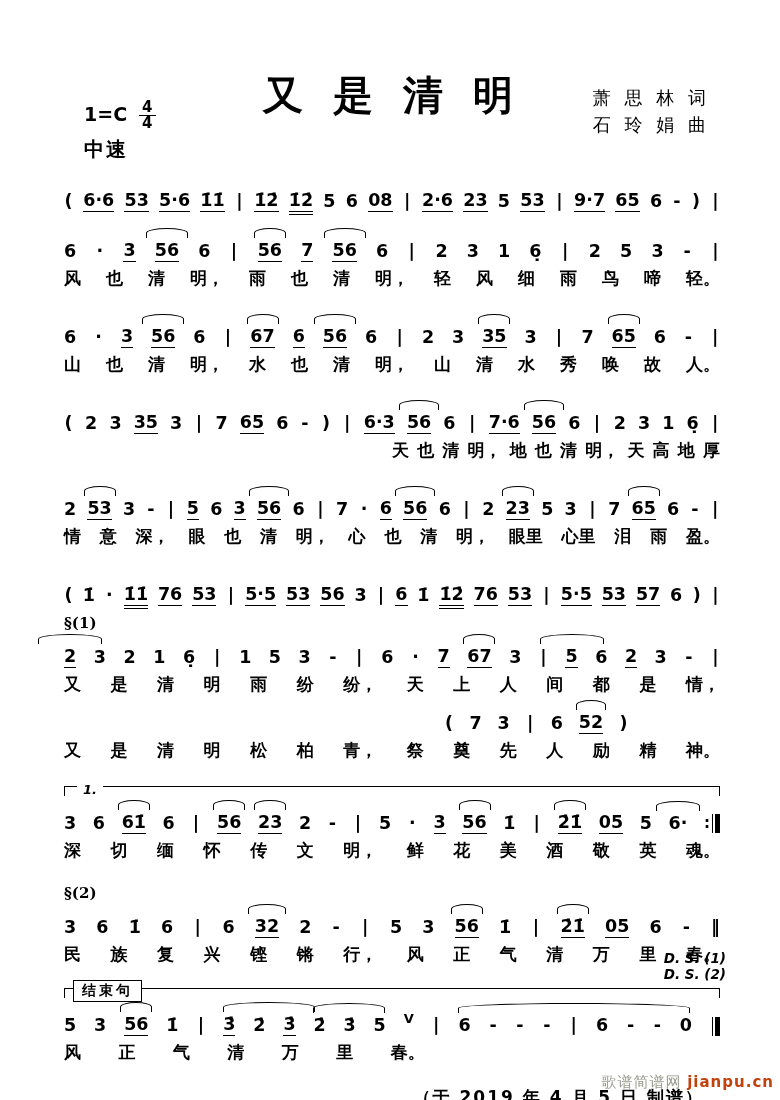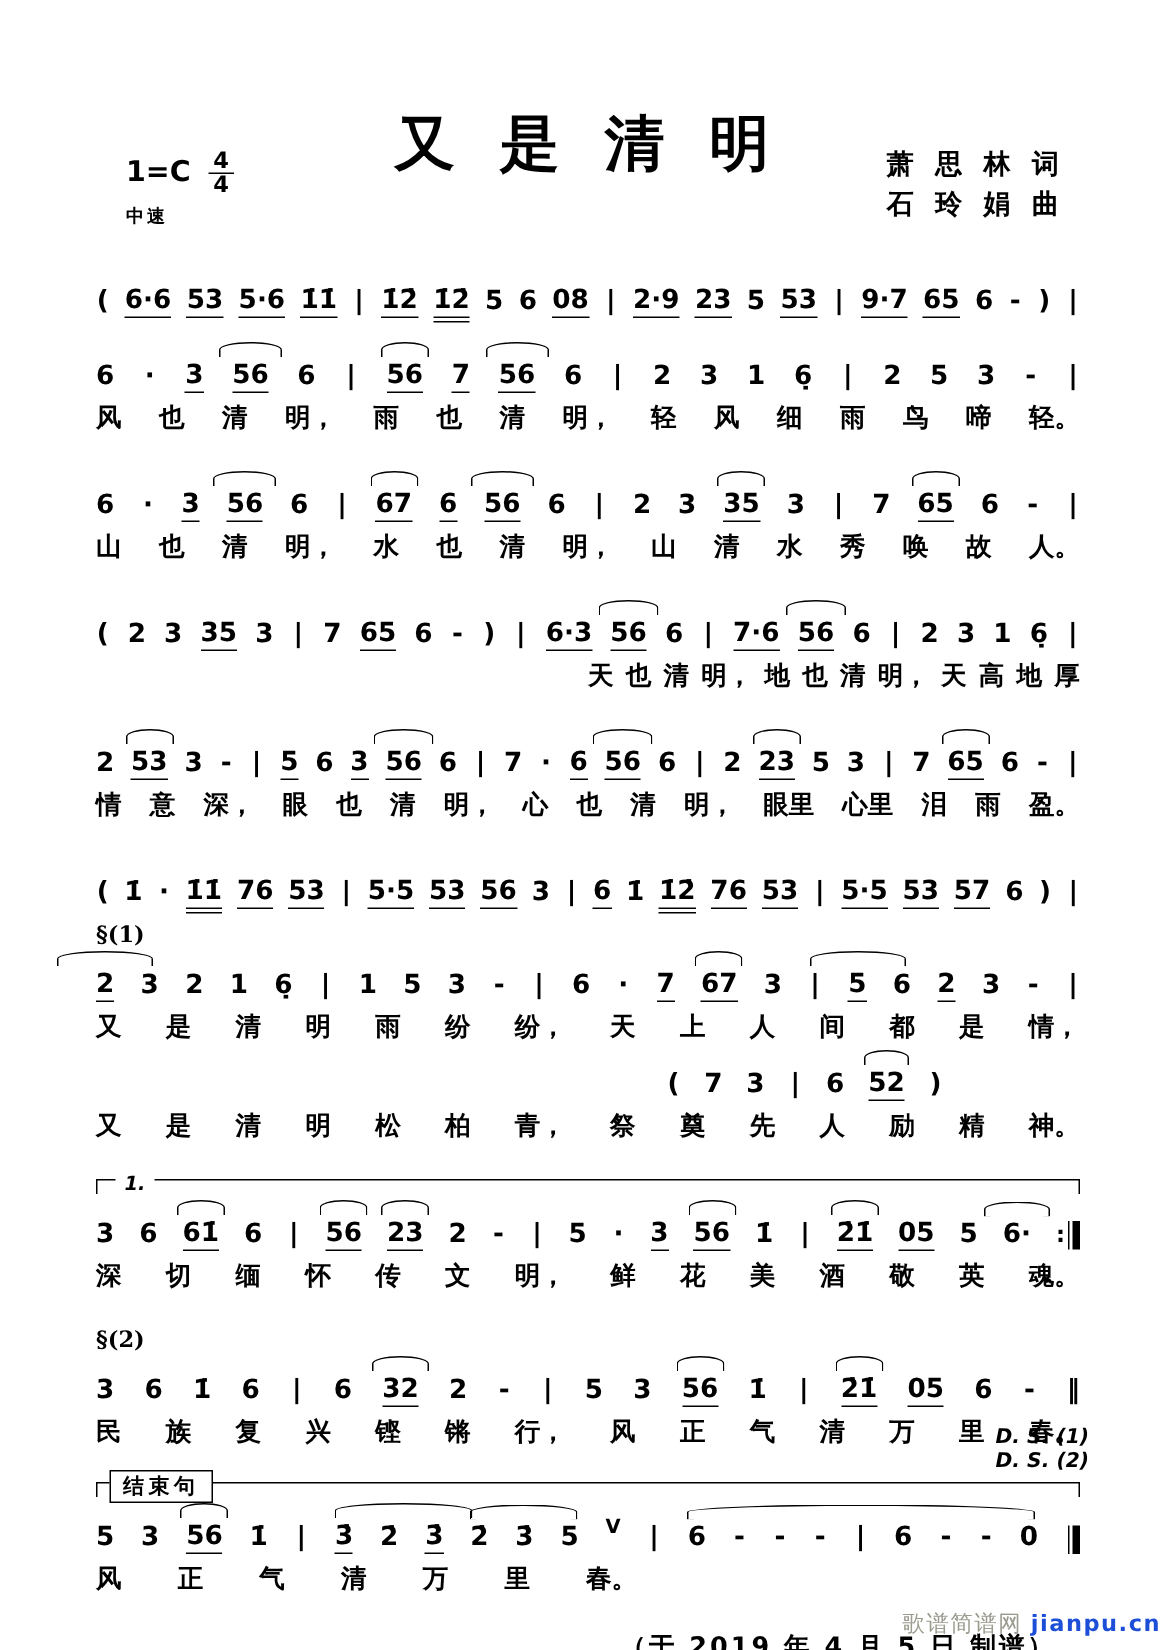--- a/index.html
+++ b/index.html
@@ -8,22 +8,22 @@
   .page{position:absolute;inset:0;padding:0 60px 0 64px;box-sizing:border-box;}
   
   .header{position:relative;height:152px;}
   .title{margin:0;padding-top:68px;text-align:center;font-size:40px;font-weight:bold;
          letter-spacing:8px;font-family:"DejaVu Serif",serif;}
   .keyblock{position:absolute;left:20px;top:100px;font-size:19px;font-weight:bold;}
   .frac{display:inline-flex;flex-direction:column;vertical-align:middle;margin-left:12px;
         font-size:15px;line-height:15px;text-align:center;}
   .ftop{border-bottom:1.6px solid #000;padding:0 3px;}
   .fbot{padding:0 3px;}
-  .tempo{font-size:12px;margin-top:5px;letter-spacing:2px;}
-  .credits{position:absolute;right:10px;top:96px;font-size:18px;font-weight:bold;line-height:27px;letter-spacing:4px;}
+  .tempo{font-size:20px;margin-top:5px;letter-spacing:2px;}
+  .credits{position:absolute;right:10px;top:84px;font-size:18px;font-weight:normal;line-height:27px;letter-spacing:4px;}
   
   .score{margin-top:24px;}
   .mline{position:relative;margin-bottom:22px;}
   #ml0{margin-bottom:14px;}
   #ml5{margin-bottom:8px;}
   #ml6{margin-bottom:12px;}
   #ml7{margin-bottom:24px;}
   .segno{font-weight:bold;font-size:15px;height:17px;margin-bottom:1px;font-family:"DejaVu Serif",serif;}
   .volta{position:relative;height:9px;border:1.4px solid #000;border-bottom:none;margin-bottom:2px;}
   .vlabel{position:absolute;left:12px;top:-5px;background:#fff;padding:0 6px;
@@ -47,21 +47,21 @@
   
   #ml3 .lyrics{margin-left:50%;}
   #ml7 .notes{width:28%;margin-left:58%;padding-top:4px;}
   #ml10 .lyrics{width:55%;}
   .ds{position:absolute;right:-6px;bottom:-16px;font-style:italic;font-weight:bold;
       font-size:13.5px;line-height:16px;text-align:center;}
   .footer{text-align:right;padding-right:16px;font-size:17px;font-weight:bold;
           margin-top:16px;letter-spacing:2px;}
   .watermark{position:absolute;right:6px;bottom:8px;font-size:15px;letter-spacing:1px;}
   .wm-site{color:#9b9b8f;}
-  .wm-url{color:#1d4ed8;font-weight:bold;}
+  .wm-url{color:#c2410c;font-weight:bold;}
 </style>
 </head>
 <body>
 
 <div class="page">
   <div class="header">
     <h1 class="title">又 是 清 明</h1>
     <div class="keyblock">
       <span>1=C</span><span class="frac">
           <span class="ftop">4</span>
@@ -83,21 +83,21 @@
           <span class="tok u1">53</span>
           <span class="tok u1">5·6</span>
           <span class="tok u1">1̇1̇</span>
           <span class="tok">|</span>
           <span class="tok u1">1̇2̇</span>
           <span class="tok u2">1̇2̇</span>
           <span class="tok">5</span>
           <span class="tok">6</span>
           <span class="tok u1">08</span>
           <span class="tok">|</span>
-          <span class="tok u1">2·9</span>
+          <span class="tok u1">2·6</span>
           <span class="tok u1">23</span>
           <span class="tok">5</span>
           <span class="tok u1">53</span>
           <span class="tok">|</span>
           <span class="tok u1">9·7</span>
           <span class="tok u1">65</span>
           <span class="tok">6</span>
           <span class="tok">-</span>
           <span class="tok">)</span>
           <span class="tok">|</span>

